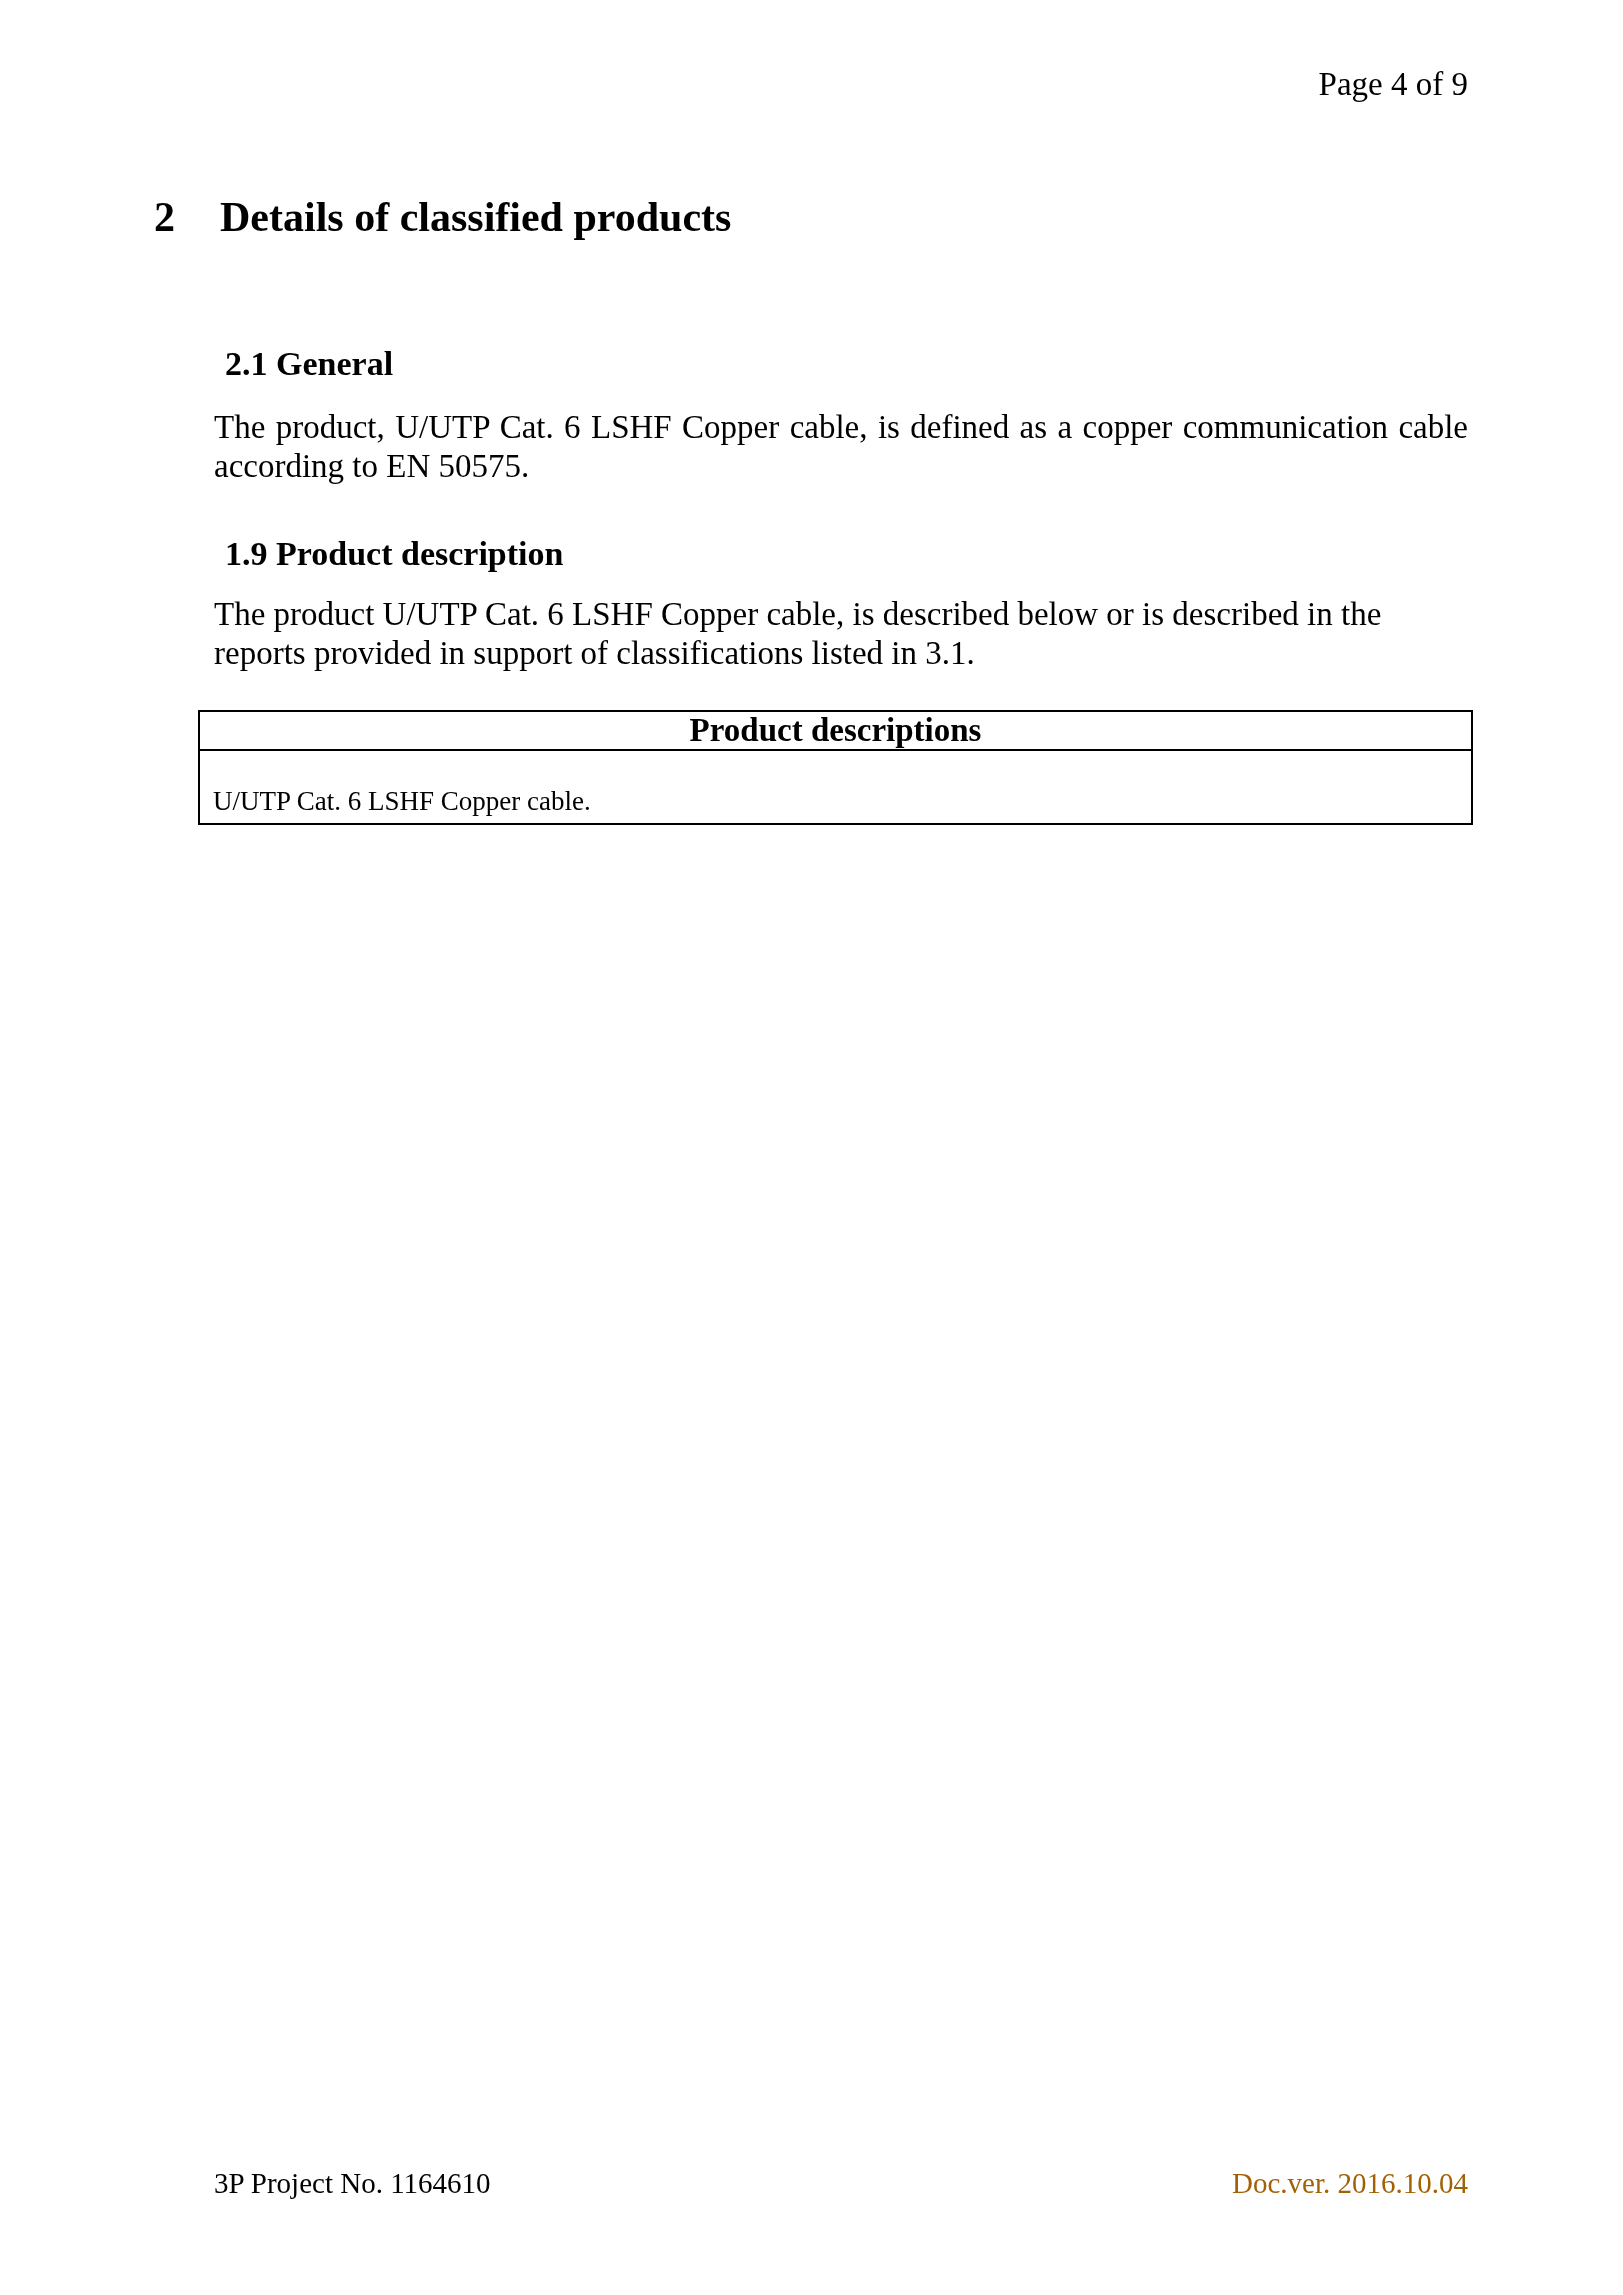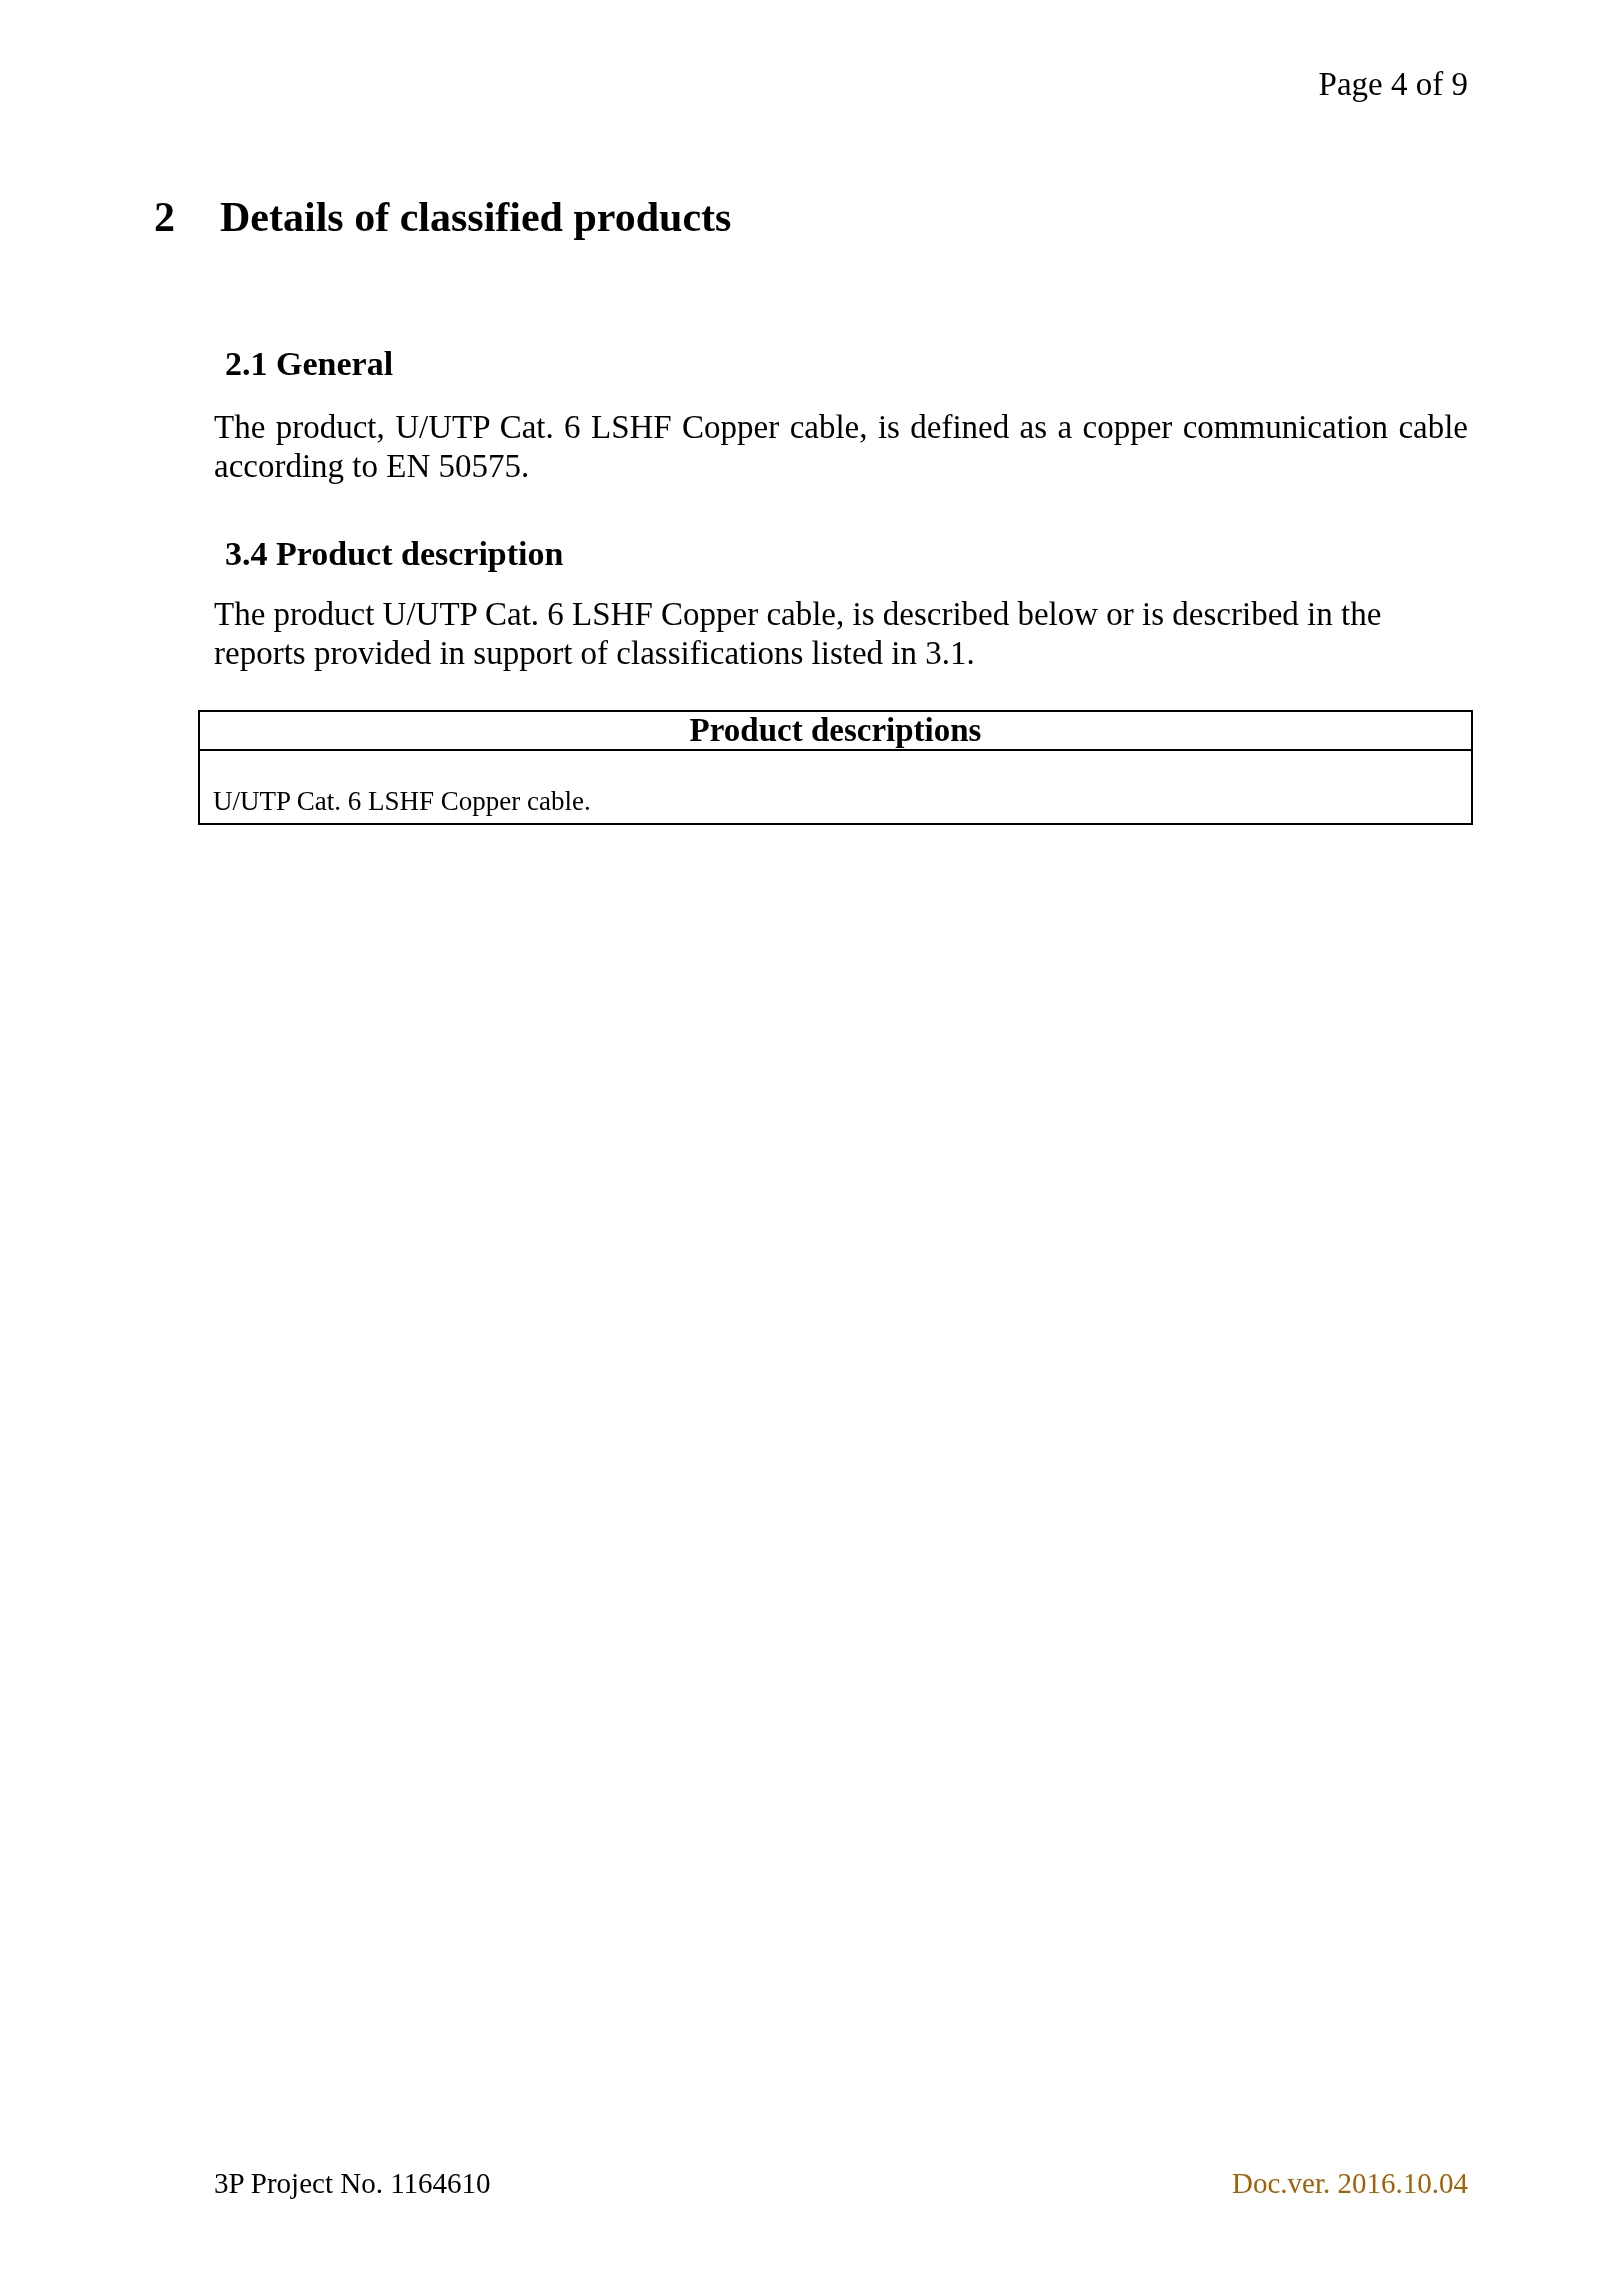--- a/index.html
+++ b/index.html
@@ -117,21 +117,21 @@
 
   <h1 class="h1">
     <span class="h1-num">2</span>
     <span class="h1-text">Details of classified products</span>
   </h1>
 
   <h2 class="h2 h2-general">2.1 General</h2>
 
   <p class="para para-1">The product, U/UTP Cat. 6 LSHF Copper cable, is defined as a copper communication cable according to EN 50575.</p>
 
-  <h2 class="h2 h2-proddesc">3.4 Product description</h2>
+  <h2 class="h2 h2-proddesc">1.9 Product description</h2>
 
   <p class="para para-2">The product U/UTP Cat. 6 LSHF Copper cable, is described below or is described in the reports provided in support of classifications listed in 3.1.</p>
 
   <table class="product-table">
     <thead>
       <tr>
         <th>Product descriptions</th>
       </tr>
     </thead>
     <tbody>

